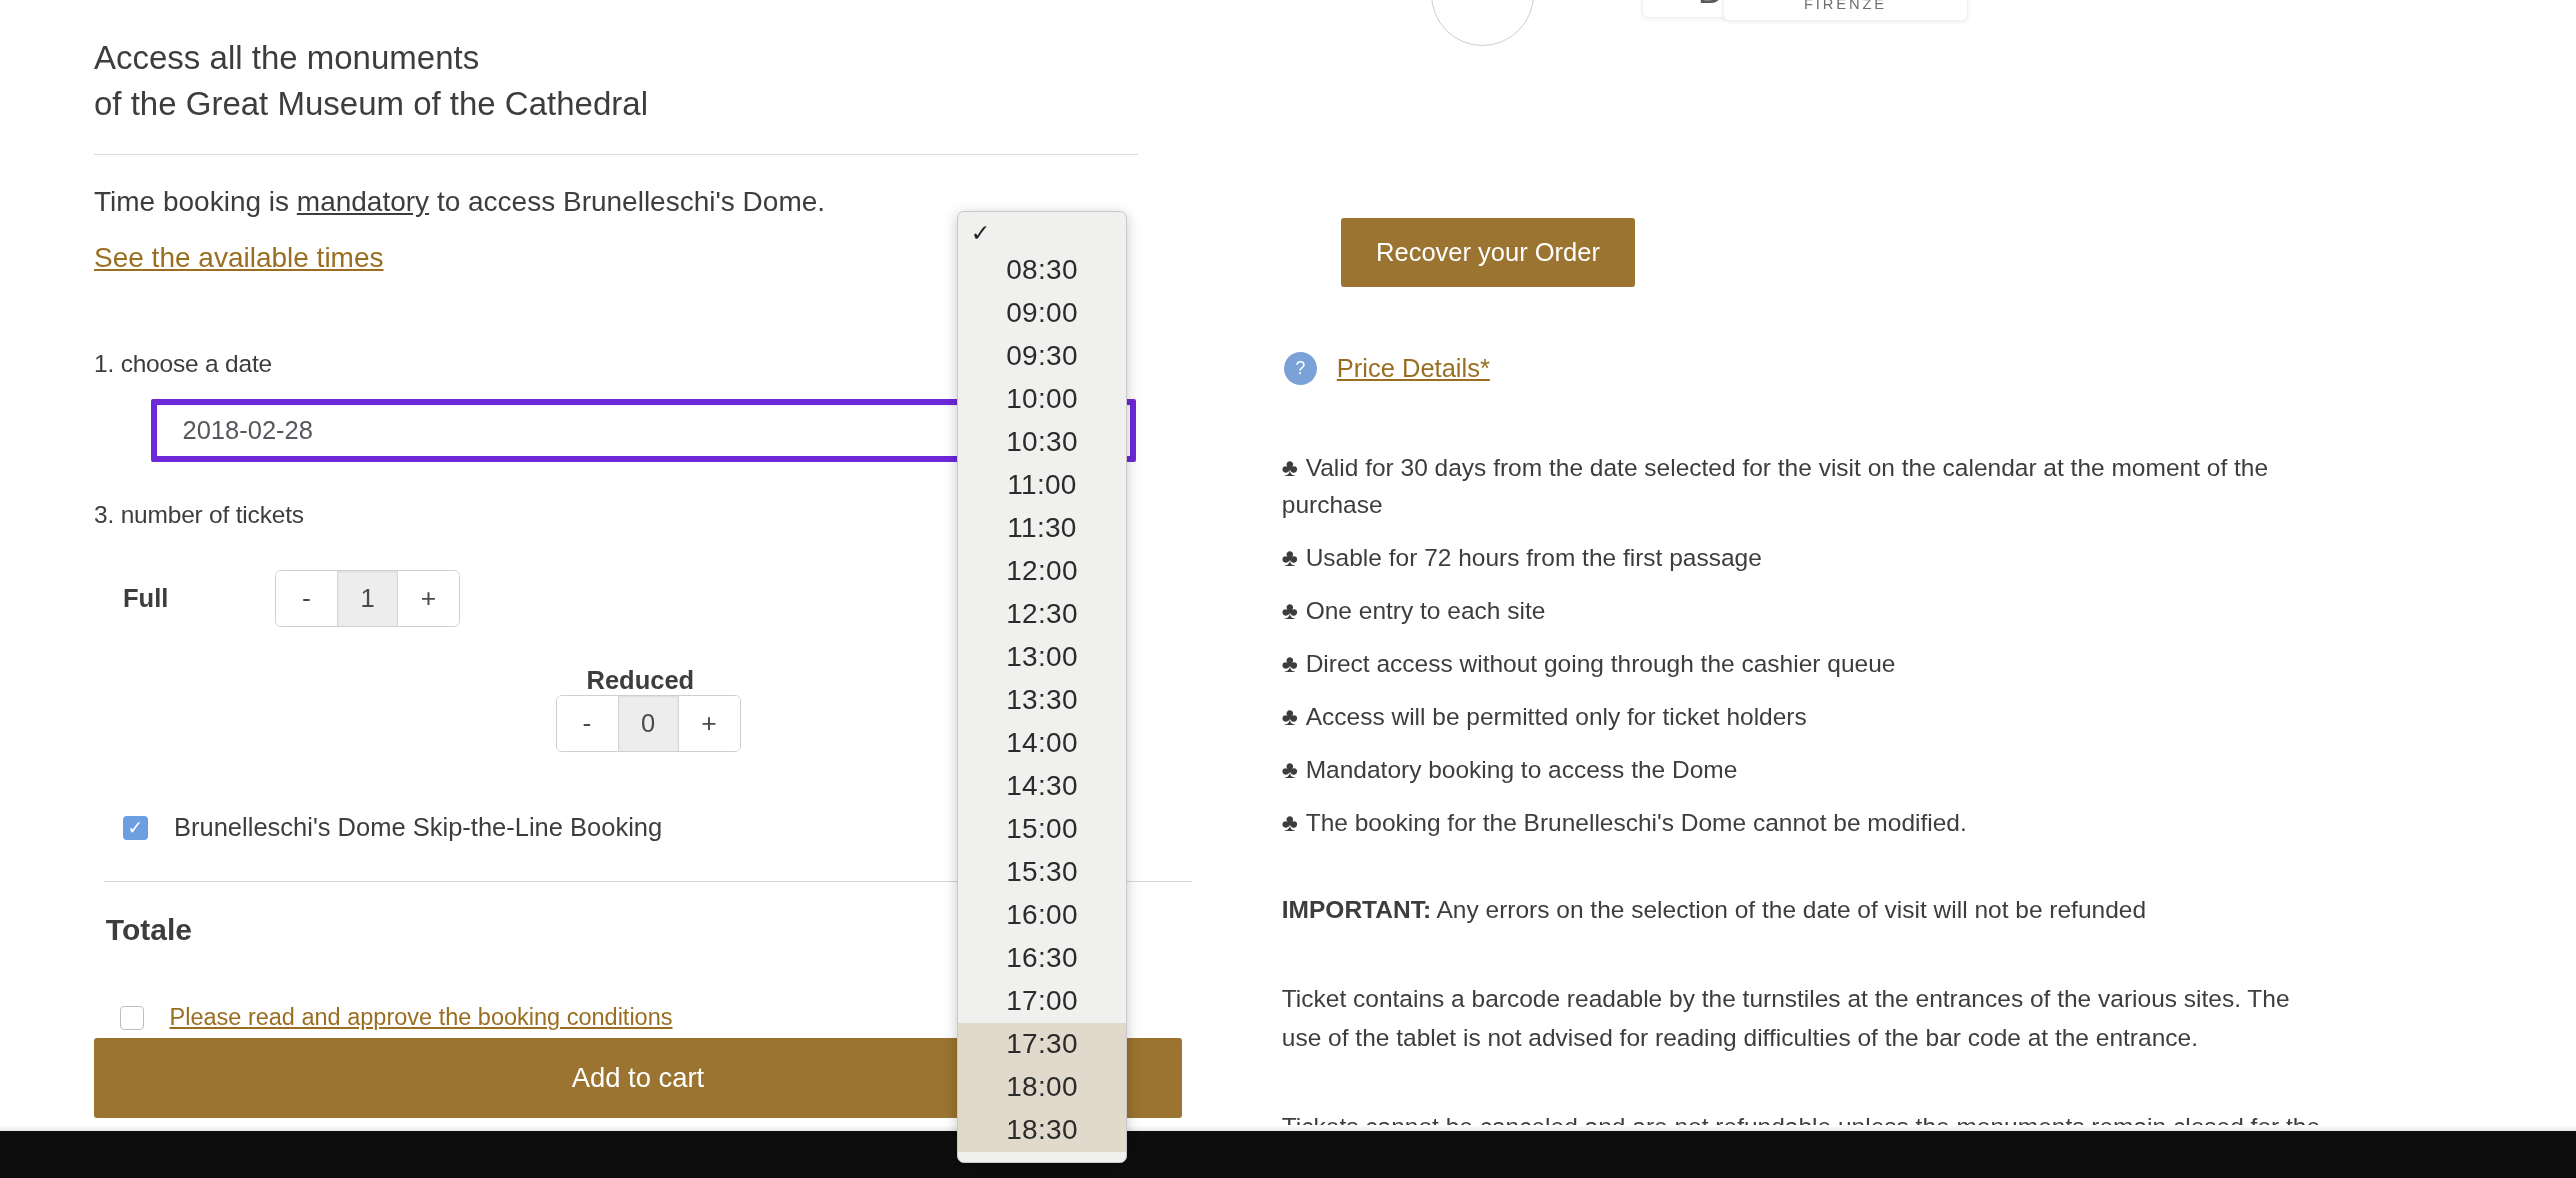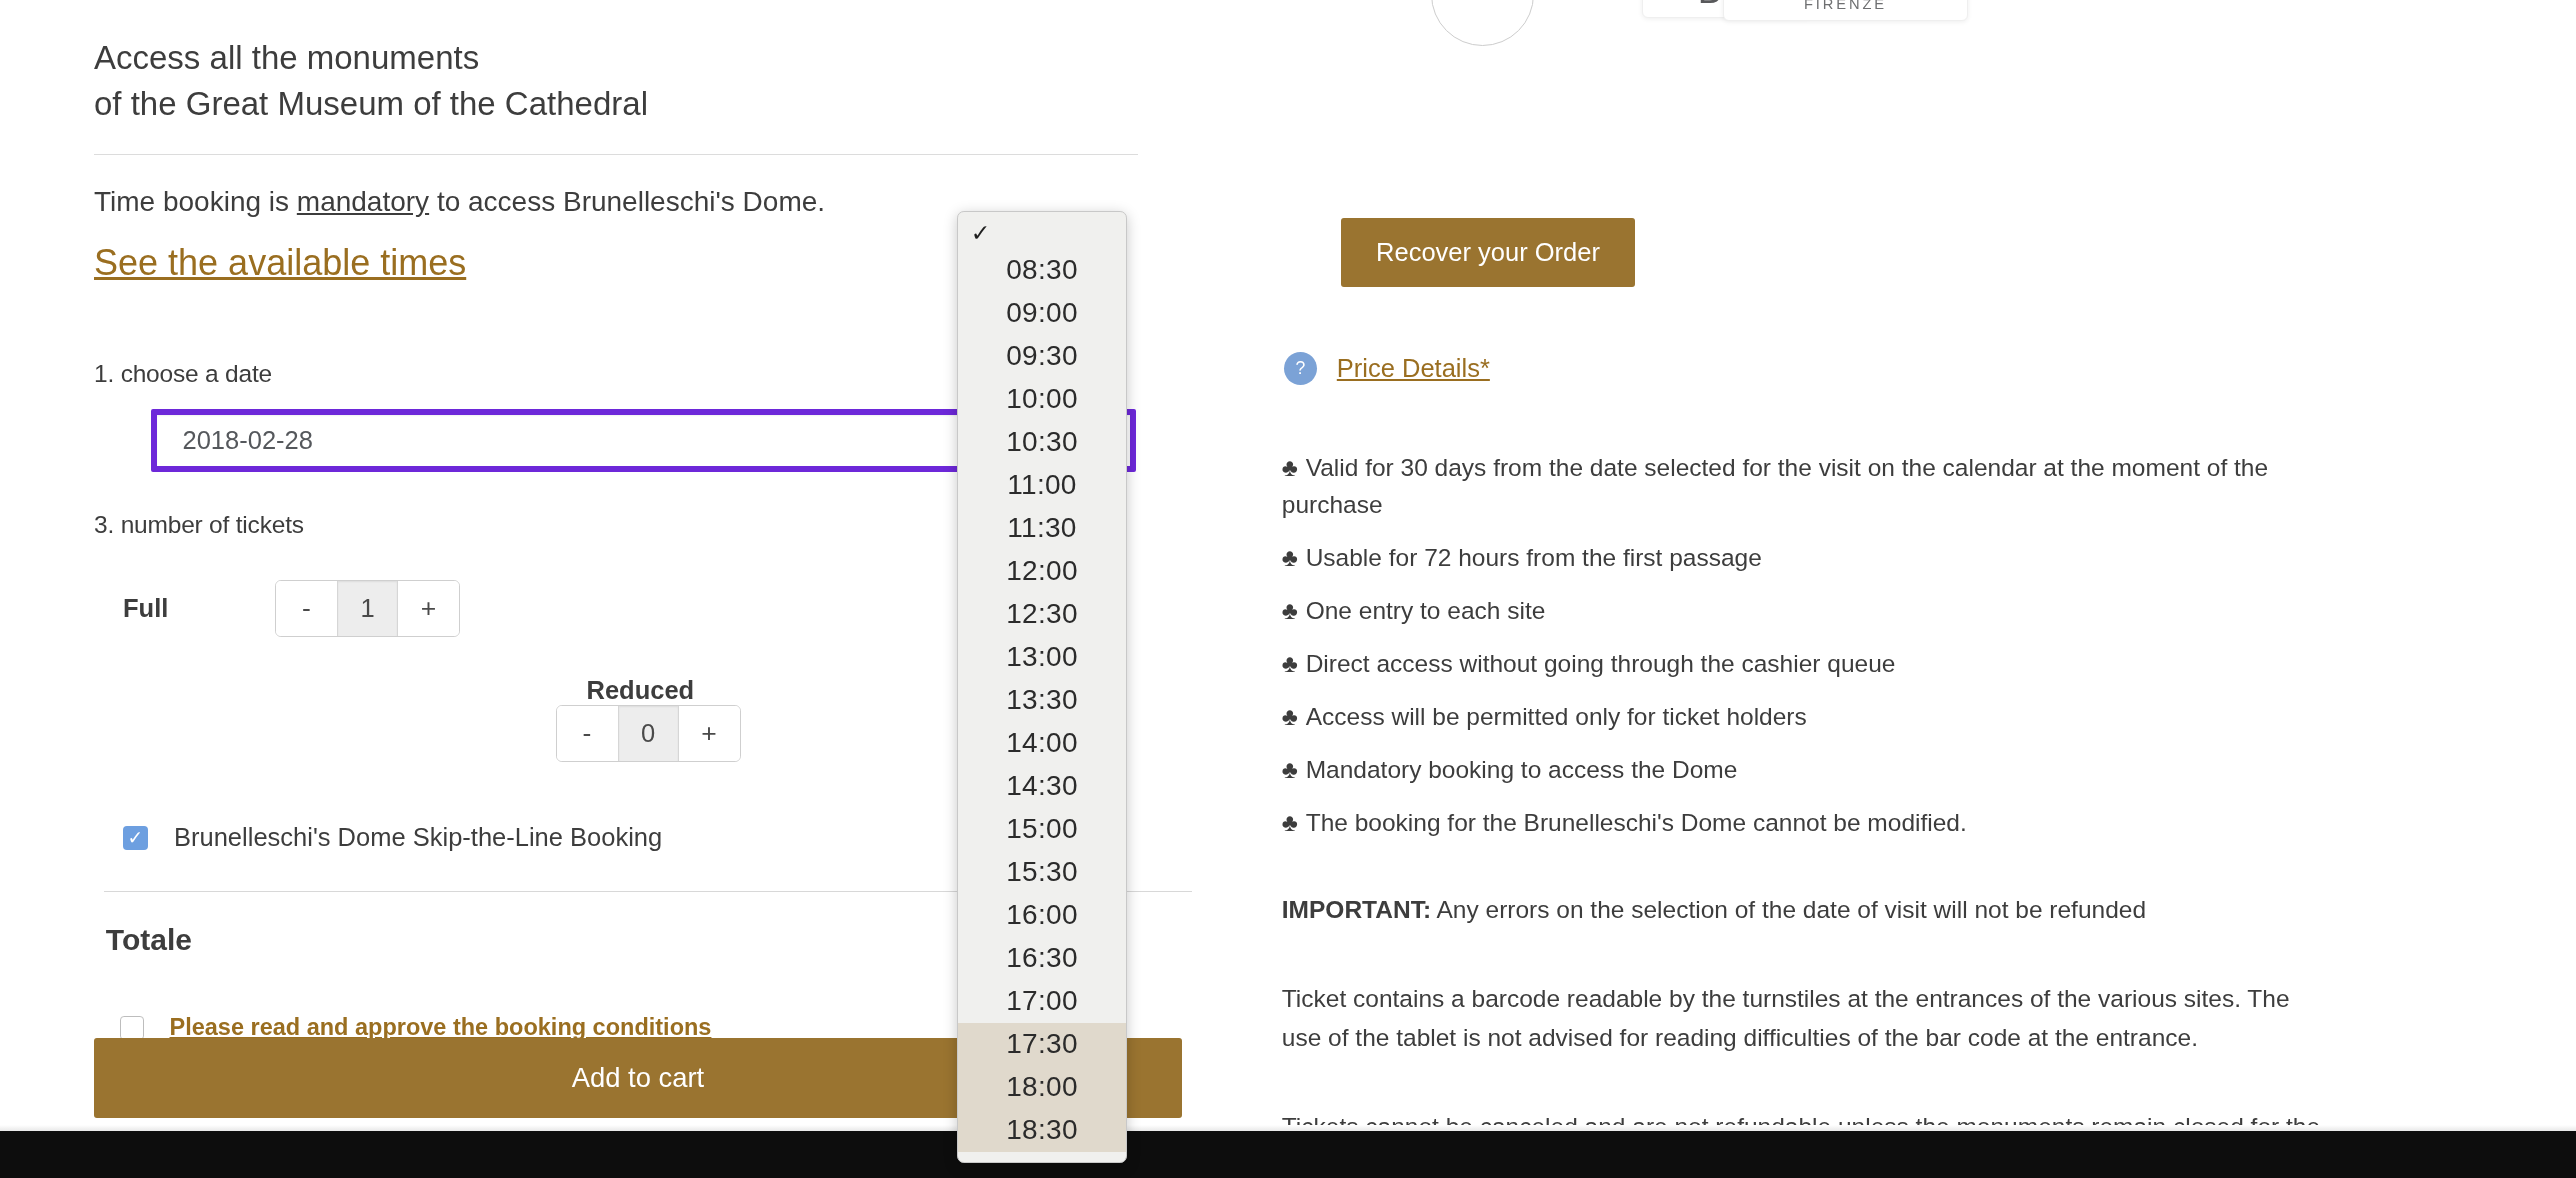--- a/index.html
+++ b/index.html
@@ -42,21 +42,21 @@
     color: #3d3d3d;
     margin-top: 29px;
     line-height: 1.3;
   }
   .sub-line .mandatory {
     text-decoration: underline;
     color: #3d3d3d;
   }
   .times-link {
     display: inline-block;
-    font-size: 36px;
+    font-size: 28px;
     color: #9a6e20;
     text-decoration: underline;
     margin-top: 21.6px;
   }
 
   .step-label {
     font-size: 24.5px;
     font-weight: normal;
     color: #3d3d3d;
     margin-top: 76px;
@@ -161,21 +161,20 @@
     color: #3d3d3d;
     margin-top: 31px;
     padding-left: 11.8px;
   }
 
   .cond-row {
     display: flex;
     align-items: center;
     margin-top: 57px;
     padding-left: 25.5px;
-    font-weight: bold;
   }
   .cb-empty {
     width: 24.5px; height: 24.5px;
     border-radius: 3.9px;
     border: 1px solid #bdbdbd;
     background: #ffffff;
     flex: none;
   }
   .cond-link {
     font-size: 23.5px;

